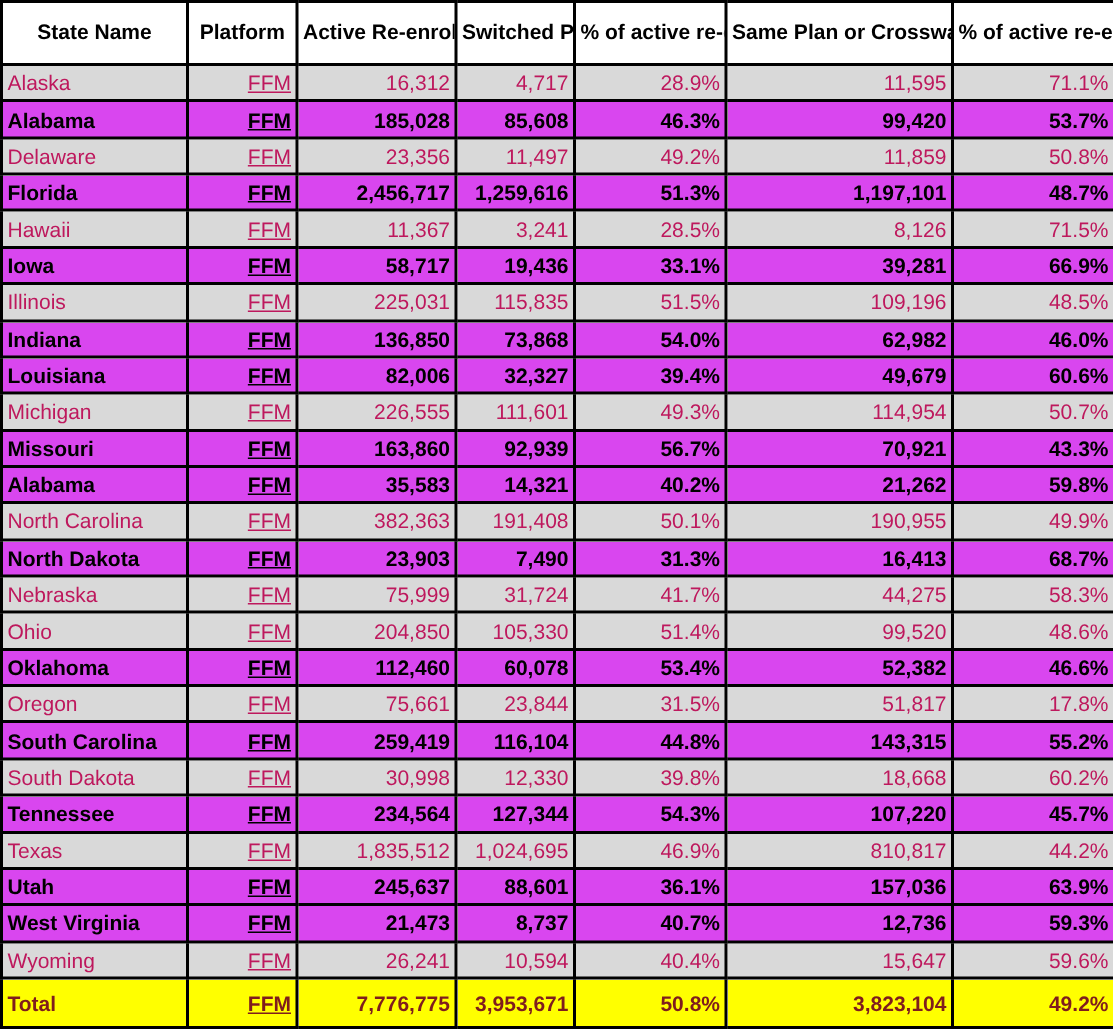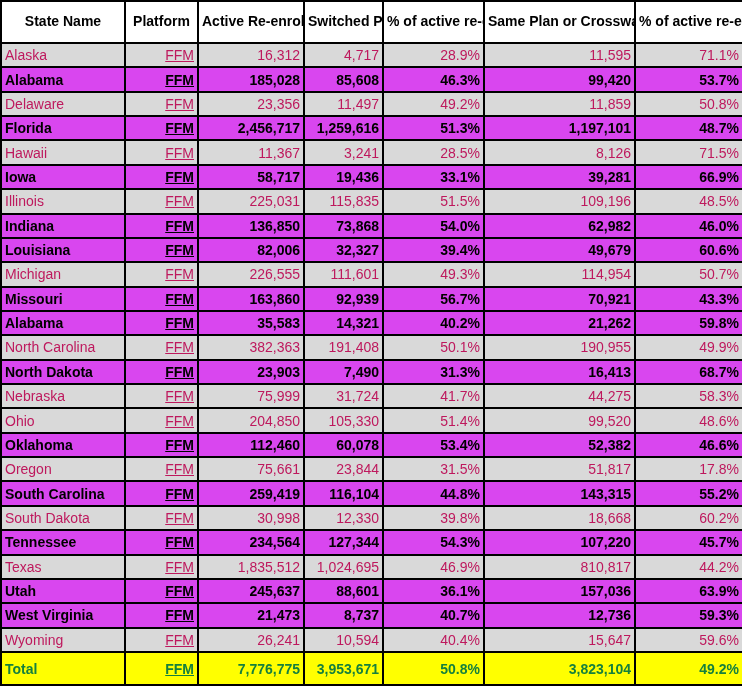--- a/index.html
+++ b/index.html
@@ -44,21 +44,21 @@
     color: #be185d;
     margin-left: 20px;
   }
   tbody tr.plain {
     background: #d946ef;
     font-weight: bold;
     color: #000000;
   }
   tr.total-row {
     font-weight: bold;
-    color: #15803d;
+    color: #7f1d1d;
     height: 33px;
   }
   td.al { text-align: left;  padding-left: 4px; }
   td.ac { text-align: right; text-decoration: underline; }
   td.ar { text-align: right; padding-right: 3px; }
 </style>
 </head>
 <body>
 
 <div class="table-wrap">

